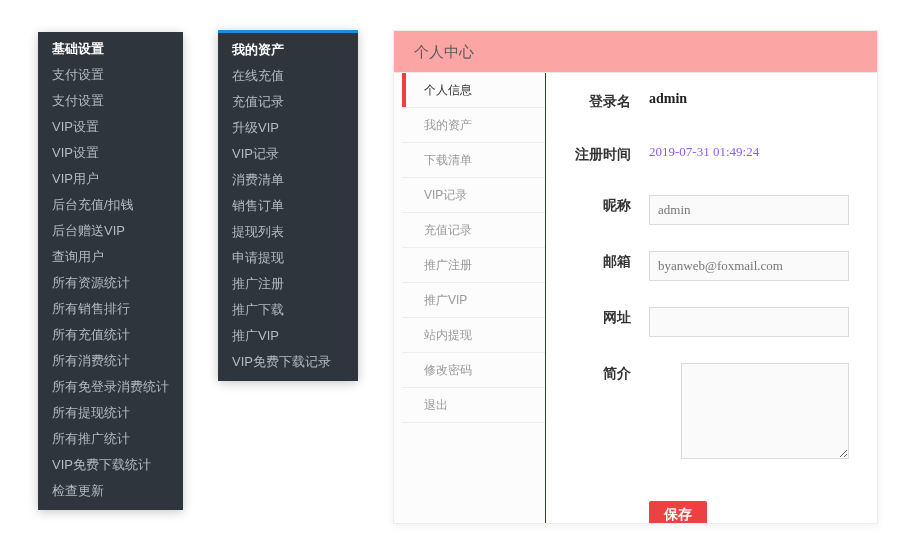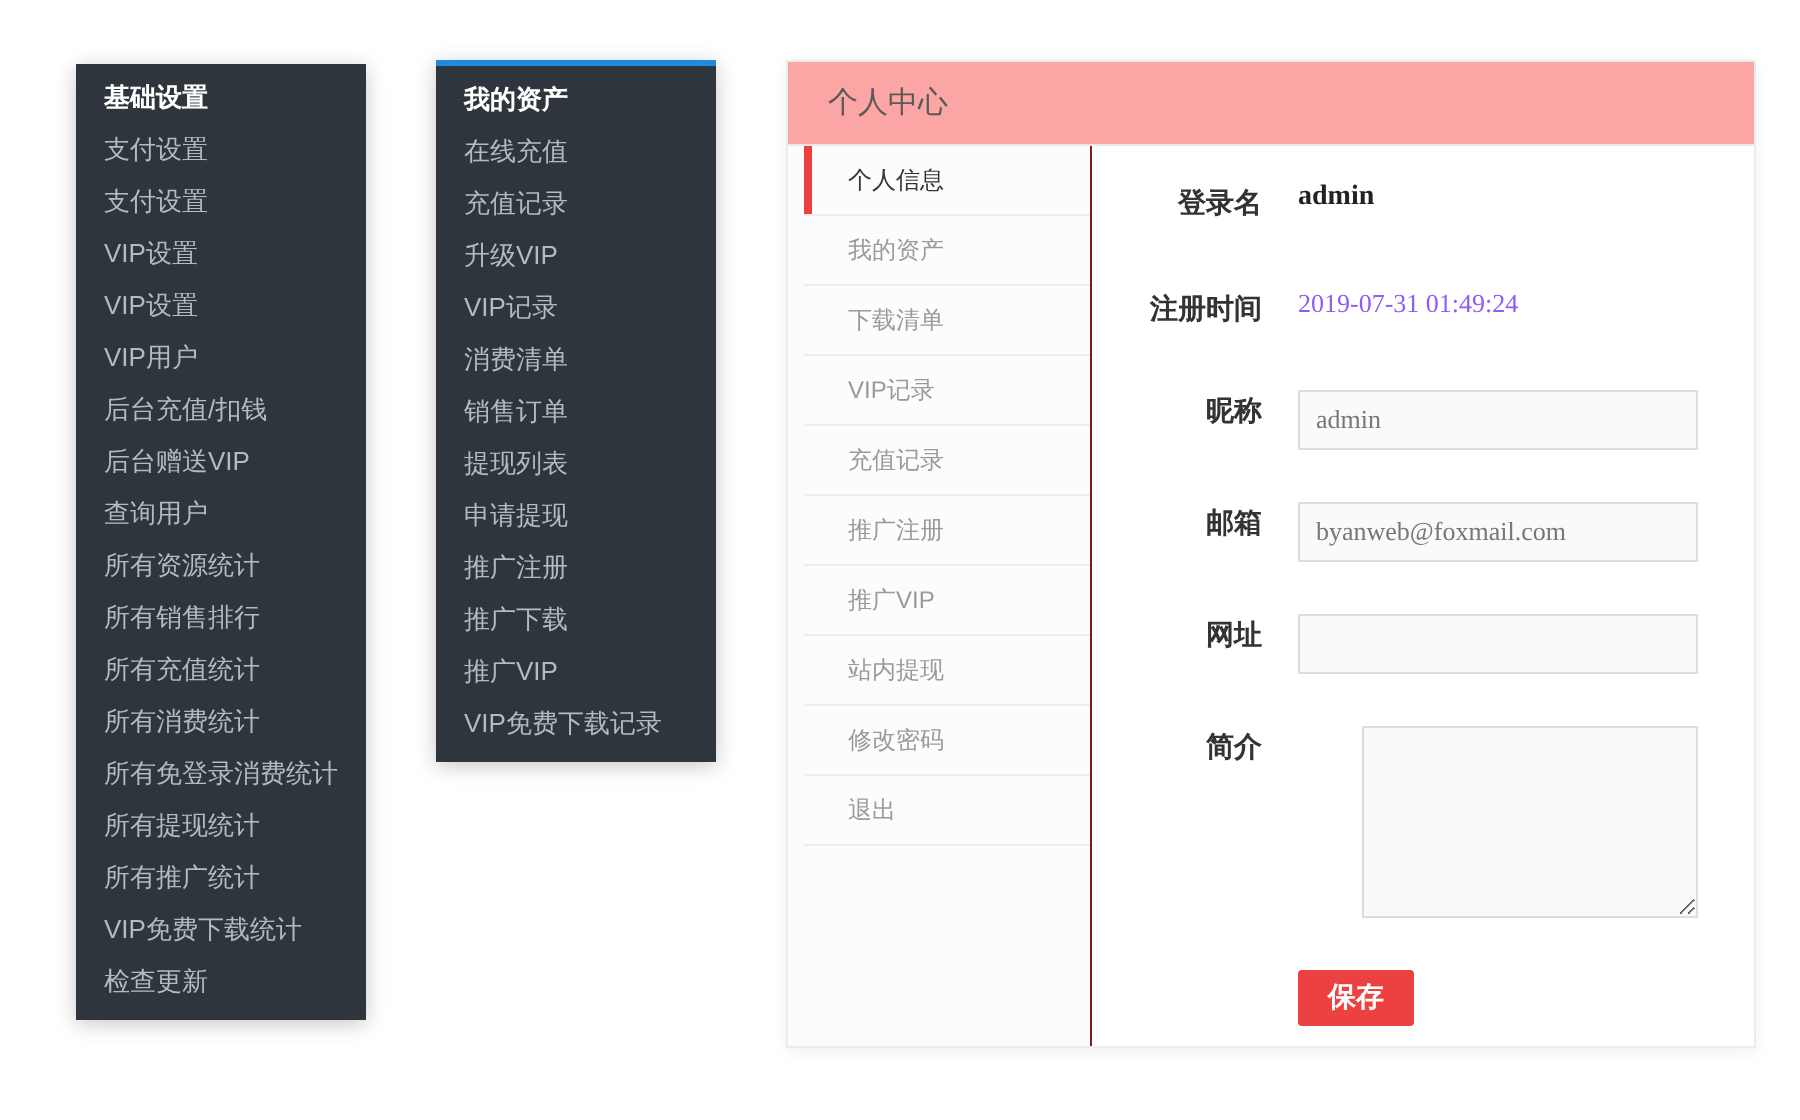--- a/index.html
+++ b/index.html
@@ -79,20 +79,21 @@
     font-size:13px;color:#777;outline:none;resize:both;
   }
   .row1{margin-bottom:33px;}
   .row2{margin-bottom:31px;}
   .save-row{margin-left:103px;margin-top:2px;}
   .save-btn{
     background:var(--accent-red);color:#ffffff;border:none;
     font-size:14px;font-weight:bold;padding:5px 15px;
     border-radius:2px;cursor:pointer;
     font-family:"Liberation Sans","DejaVu Sans",sans-serif;
+    margin-top:16px;
   }
 </style>
 </head>
 <body>
 
 <nav id="settings-sidebar" class="dark-menu">
 
     <div class="menu-item active">
       <span>基础设置</span>
     </div>

